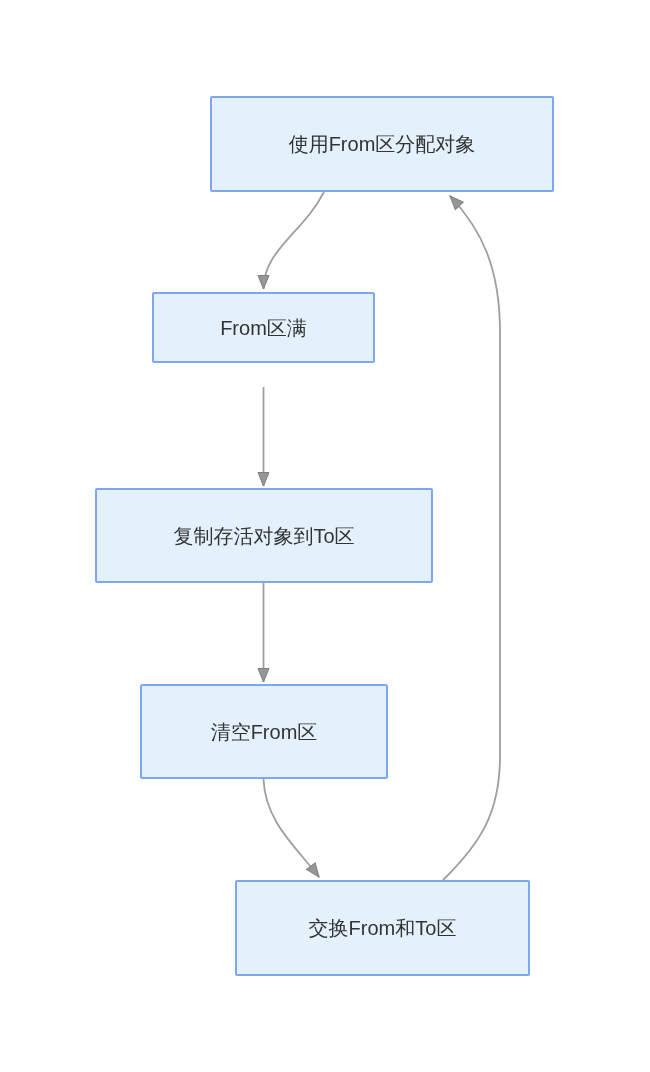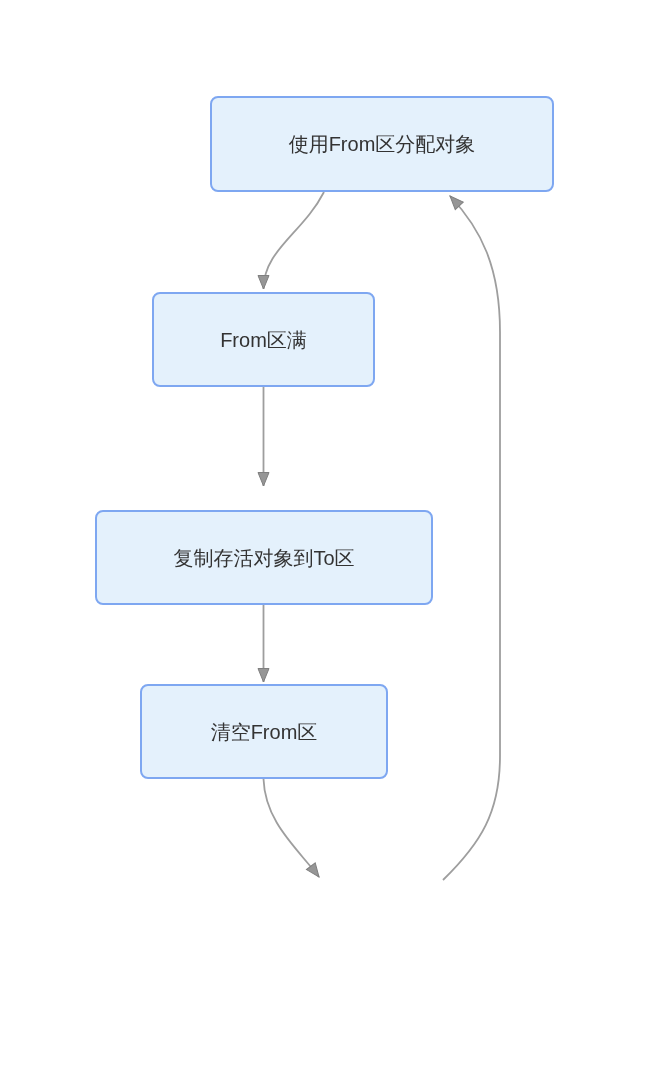--- a/index.html
+++ b/index.html
@@ -21,32 +21,32 @@
     top: 0;
     width: 650px;
     height: 1072px;
     pointer-events: none;
   }
   .node {
     position: absolute;
     box-sizing: border-box;
     background: #e4f1fc;
     border: 2px solid #7ea7f1;
-    border-radius: 8px;
+    border-radius: 2px;
     display: flex;
     align-items: center;
     justify-content: center;
     color: #333333;
     font-size: 20px;
     line-height: 1.2;
     text-align: center;
   }
   .node-allocate   { left: 210px; top:  96px; width: 344px; height: 96px; }
-  .node-from-full  { left: 152px; top: 292px; width: 223px; height: 95px; }
-  .node-copy-live  { left:  95px; top: 488px; width: 338px; height: 95px; margin-top: 22px; }
+  .node-from-full  { left: 152px; top: 292px; width: 223px; height: 71px; }
+  .node-copy-live  { left:  95px; top: 488px; width: 338px; height: 95px; }
   .node-clear-from { left: 140px; top: 684px; width: 248px; height: 95px; text-align: right; }
   .node-swap       { left: 235px; top: 880px; width: 295px; height: 96px; }
   .edge-path {
     fill: none;
     stroke: #9e9e9e;
     stroke-width: 1.8;
   }
 </style>
 </head>
 <body>
@@ -80,14 +80,17 @@
   </div>
 
   <div class="node node-copy-live">
     <span>复制存活对象到To区</span>
   </div>
 
   <div class="node node-clear-from">
     <span>清空From区</span>
   </div>
 
+  <div class="node node-swap">
+    <span>交换From和To区</span>
+  </div>
 
 </div>
 
 </body></html>

